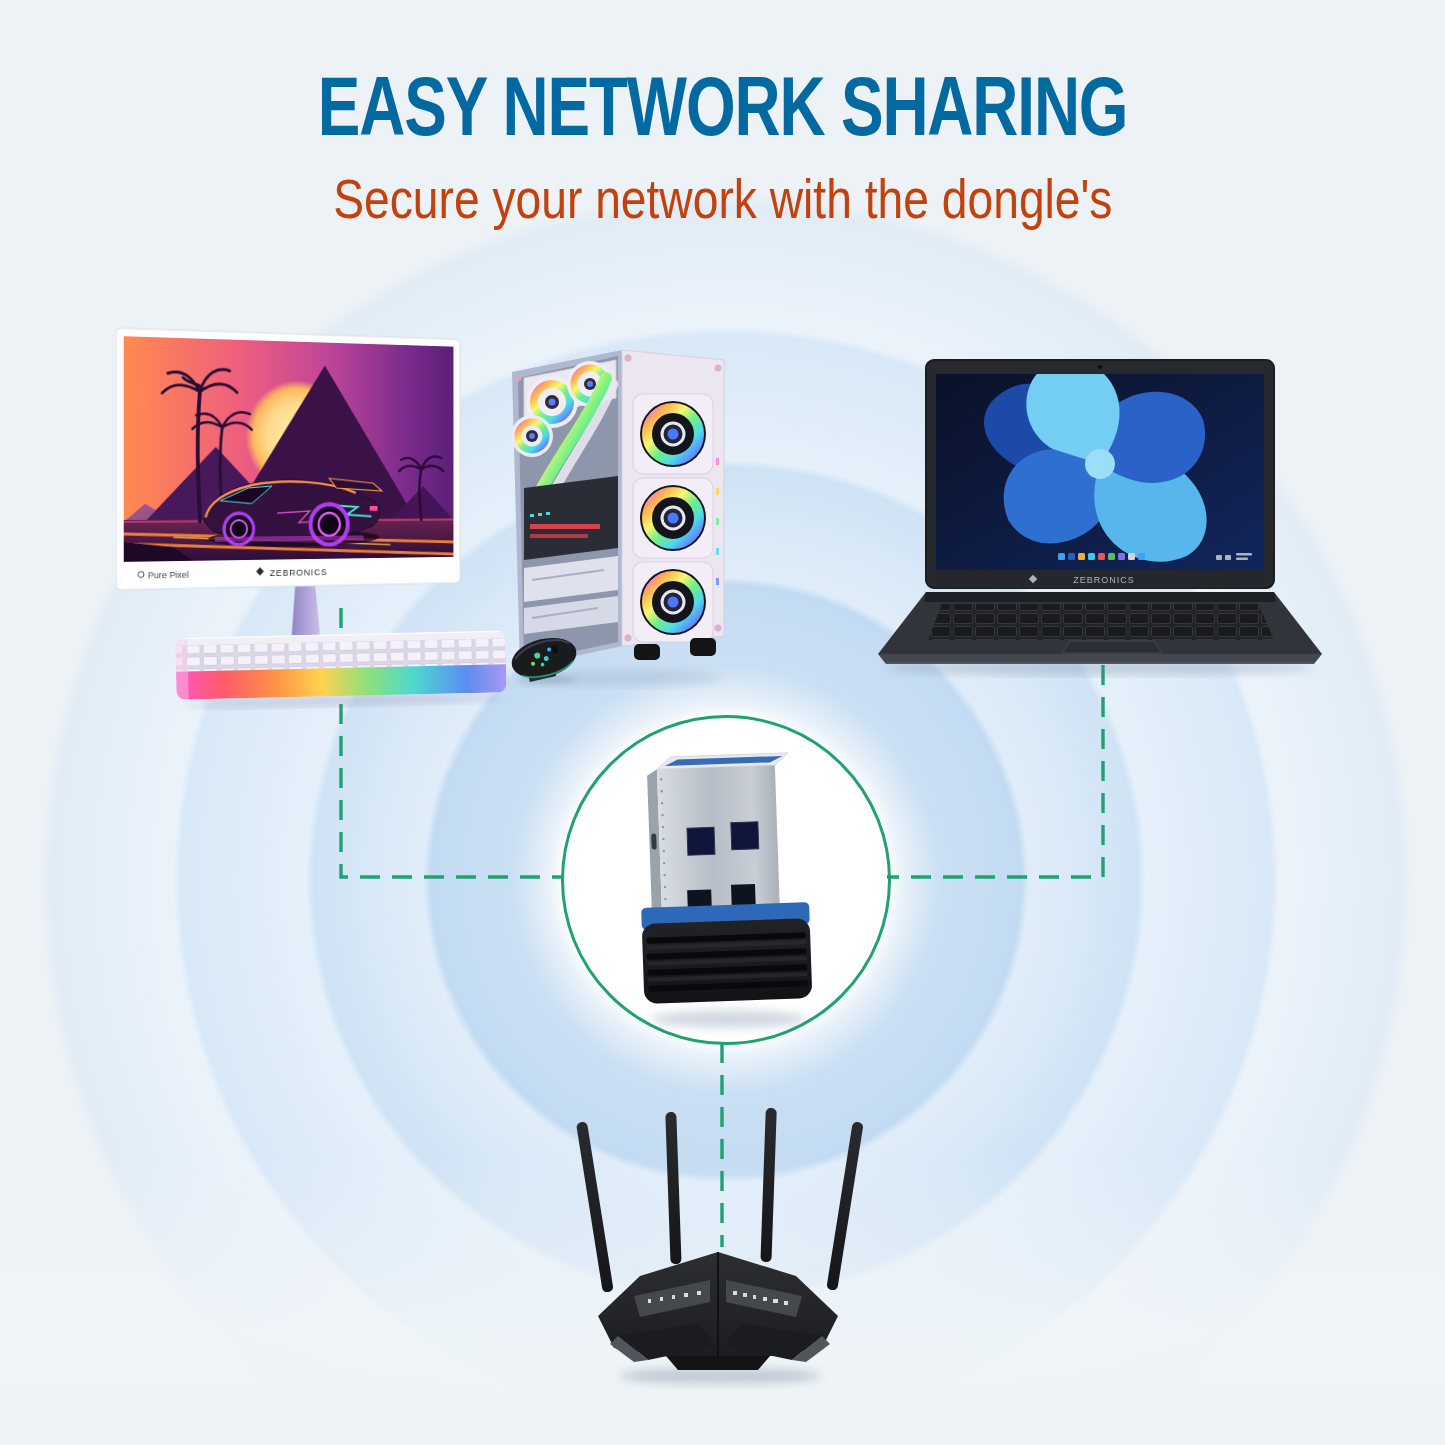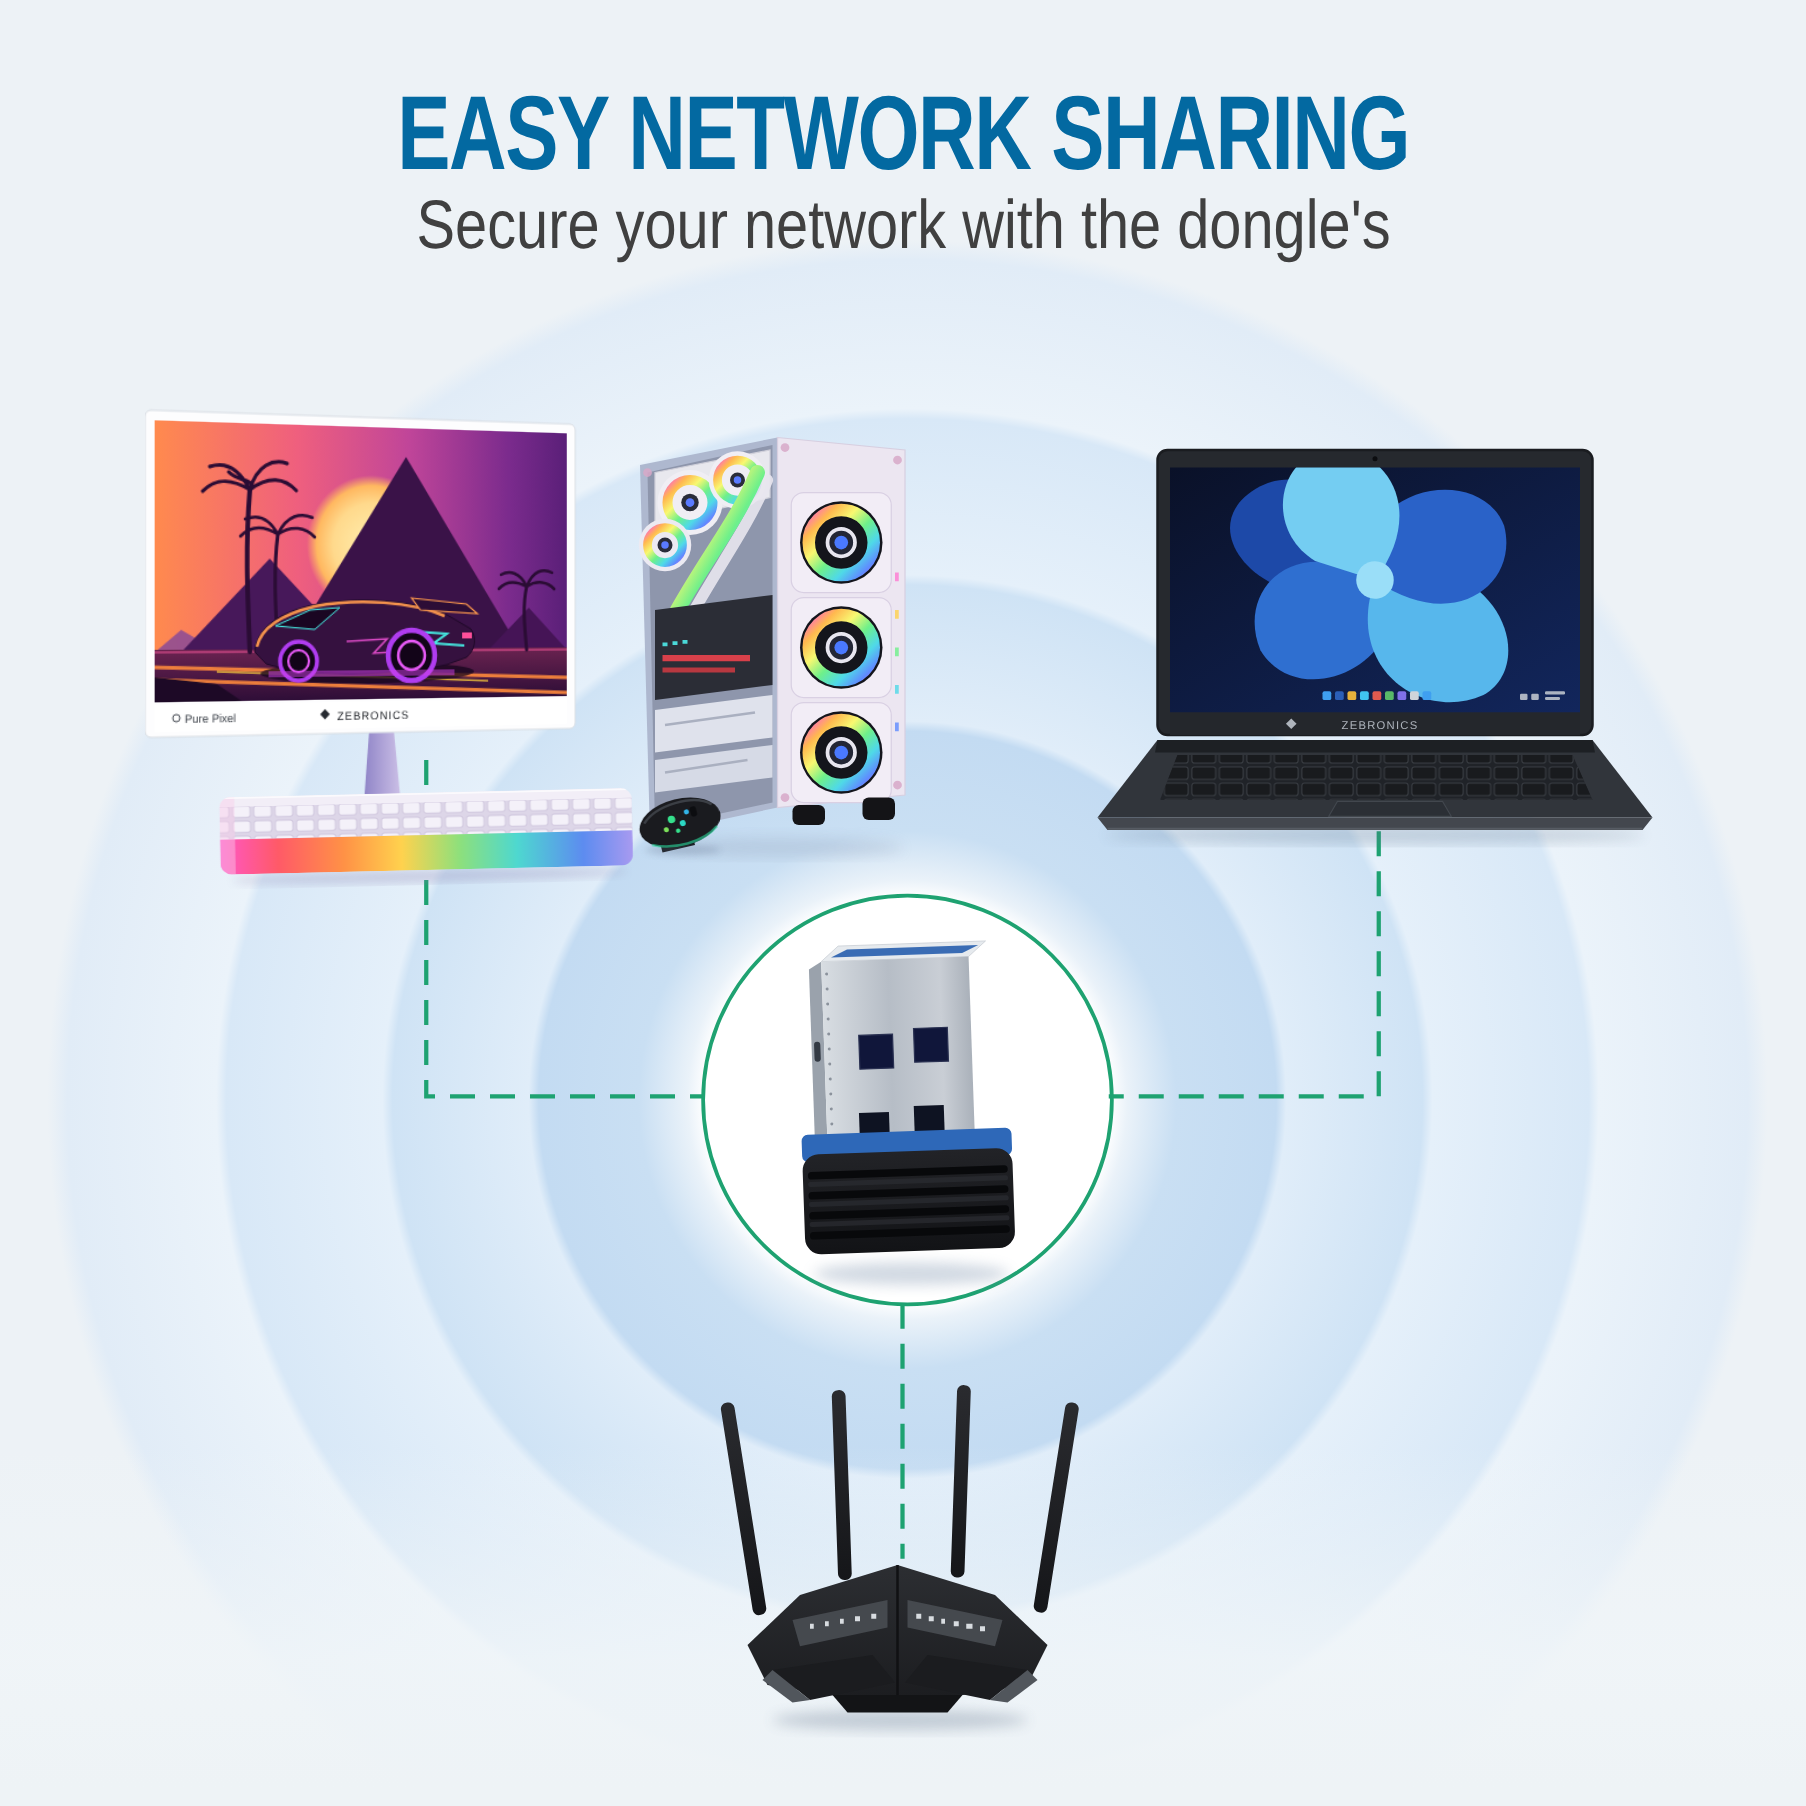--- a/index.html
+++ b/index.html
@@ -25,21 +25,21 @@
         #e5f0fa 420px,
         #d8e8f7 545px,
         #ebf3fa 553px,
         #e1ecf7 672px,
         #edf2f6 688px,
         #edf2f6 100%);
   }
   .hdr{position:absolute;left:0;right:0;text-align:center;color:#0369a1;}
   .hdr-title{top:62px;font-weight:700;font-size:84px;line-height:1.05;letter-spacing:-1.5px;}
   .hdr-title>span{display:inline-block;transform:scaleX(.76);}
-  .hdr-sub{top:146px;font-weight:400;font-size:55px;line-height:1.2;color:#404040;}
+  .hdr-sub{top:166px;font-weight:400;font-size:55px;line-height:1.2;color:#c2410c;}
   .hdr-sub .ln{display:block;}
   .hdr-sub .ln>span{display:inline-block;transform:scaleX(.84);}
   .abs{position:absolute;}
   .dashes{left:0;top:0;z-index:1;}
   .dongle-circle{
     left:561px;top:715px;width:330px;height:330px;z-index:2;
     border:3px solid #1ea271;border-radius:50%;box-sizing:border-box;
     background:transparent;
   }
   .monitor-wrap{left:116px;top:326px;z-index:4;

